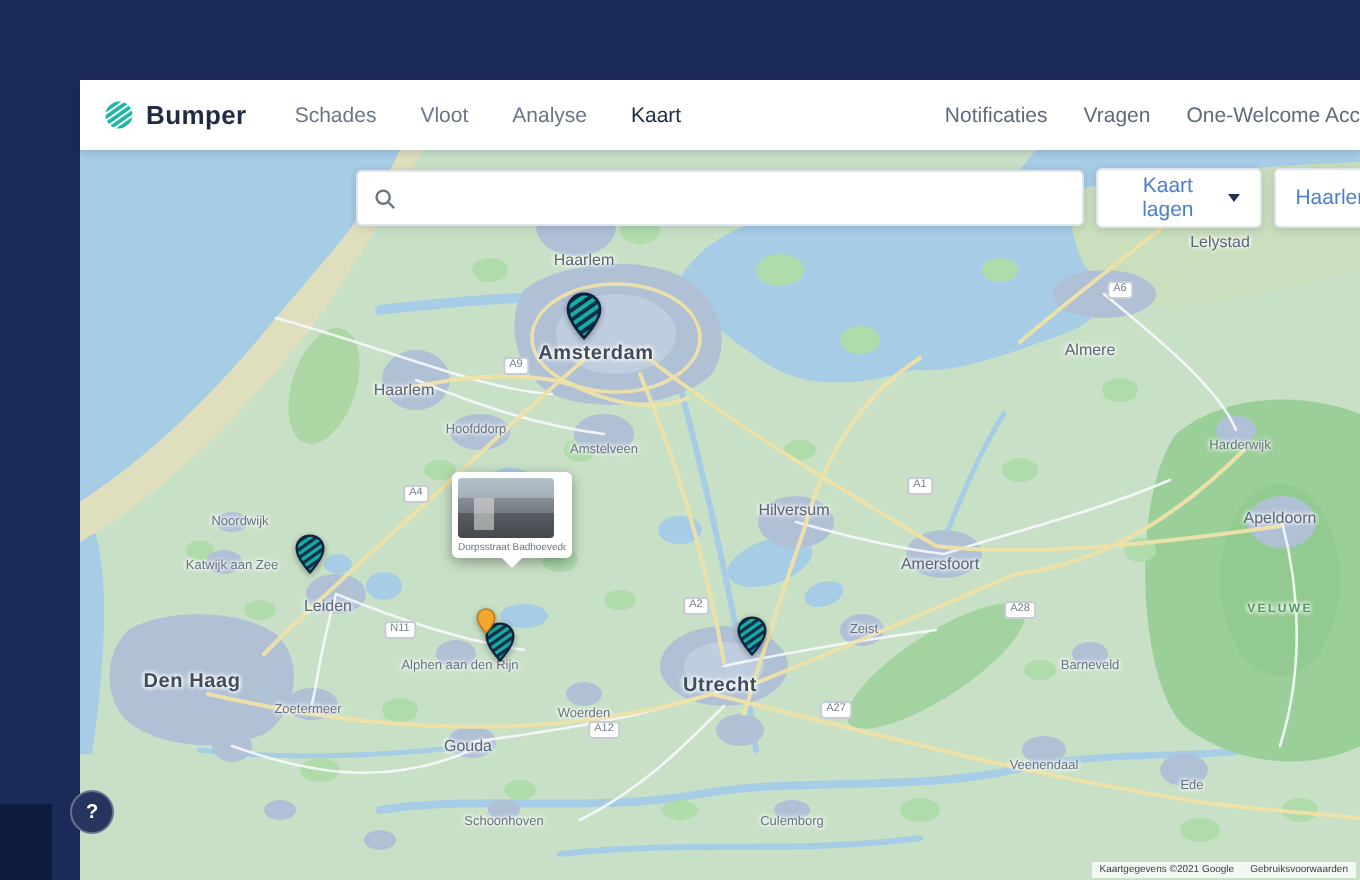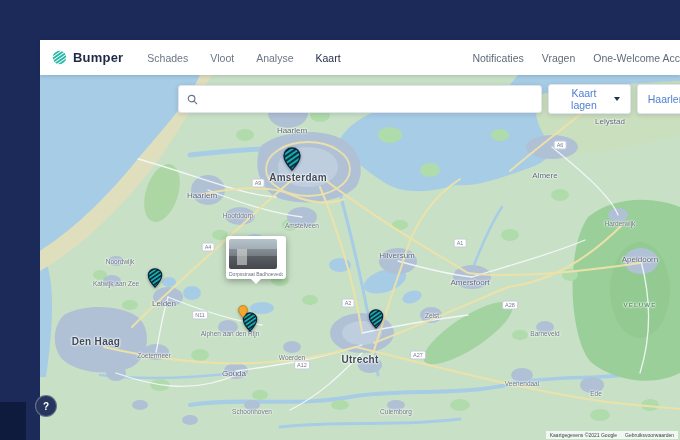--- a/index.html
+++ b/index.html
@@ -243,21 +243,21 @@
         <div class="mlabel city-lg" style="left: 258px; top: 102px;">Amsterdam</div>
         <div class="mlabel city" style="left: 252px; top: 55px;">Haarlem</div>
         <div class="mlabel town" style="left: 318px; top: 34px;">Purmerend</div>
         <div class="mlabel city" style="left: 505px; top: 100px;">Almere</div>
         <div class="mlabel city" style="left: 570px; top: 46px;">Lelystad</div>
         <div class="mlabel city" style="left: 162px; top: 120px;">Haarlem</div>
         <div class="mlabel town" style="left: 198px; top: 140px;">Hoofddorp</div>
         <div class="mlabel town" style="left: 262px; top: 150px;">Amstelveen</div>
         <div class="mlabel city" style="left: 357px; top: 180px;">Hilversum</div>
         <div class="mlabel city" style="left: 430px; top: 207px;">Amersfoort</div>
-        <div class="mlabel city-lg" style="left: 320px; top: 284px;">Utrecht</div>
+        <div class="mlabel city-lg" style="left: 320px; top: 268px;">Utrecht</div>
         <div class="mlabel town" style="left: 392px; top: 240px;">Zeist</div>
         <div class="mlabel city-lg" style="left: 56px; top: 266px;">Den Haag</div>
         <div class="mlabel town" style="left: 114px; top: 280px;">Zoetermeer</div>
         <div class="mlabel city" style="left: 124px; top: 228px;">Leiden</div>
         <div class="mlabel city" style="left: 194px; top: 298px;">Gouda</div>
         <div class="mlabel city" style="left: 600px; top: 184px;">Apeldoorn</div>
         <div class="mlabel town" style="left: 252px; top: 282px;">Woerden</div>
         <div class="mlabel town" style="left: 482px; top: 308px;">Veenendaal</div>
         <div class="mlabel town" style="left: 580px; top: 148px;">Harderwijk</div>
         <div class="mlabel town" style="left: 80px; top: 186px;">Noordwijk</div>

